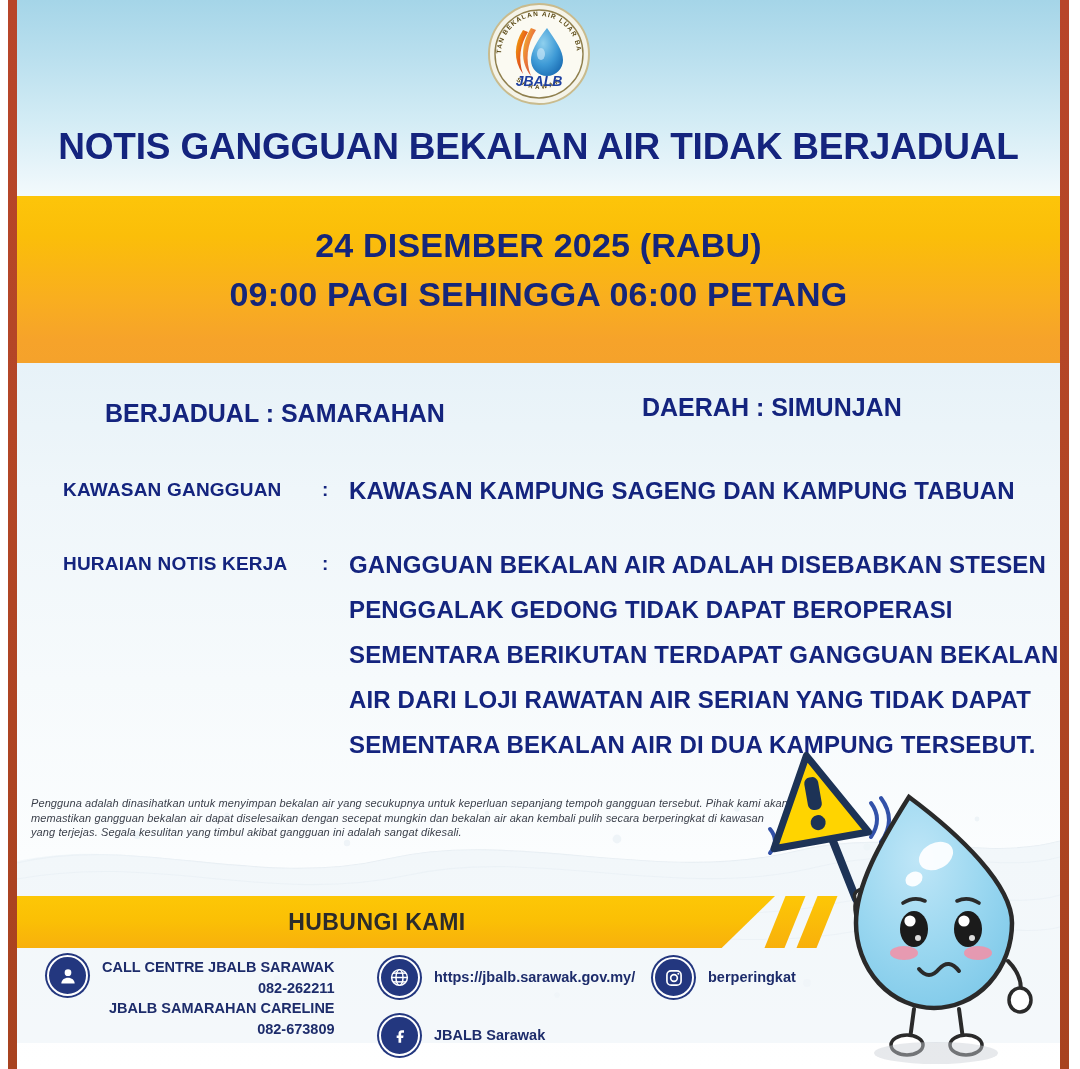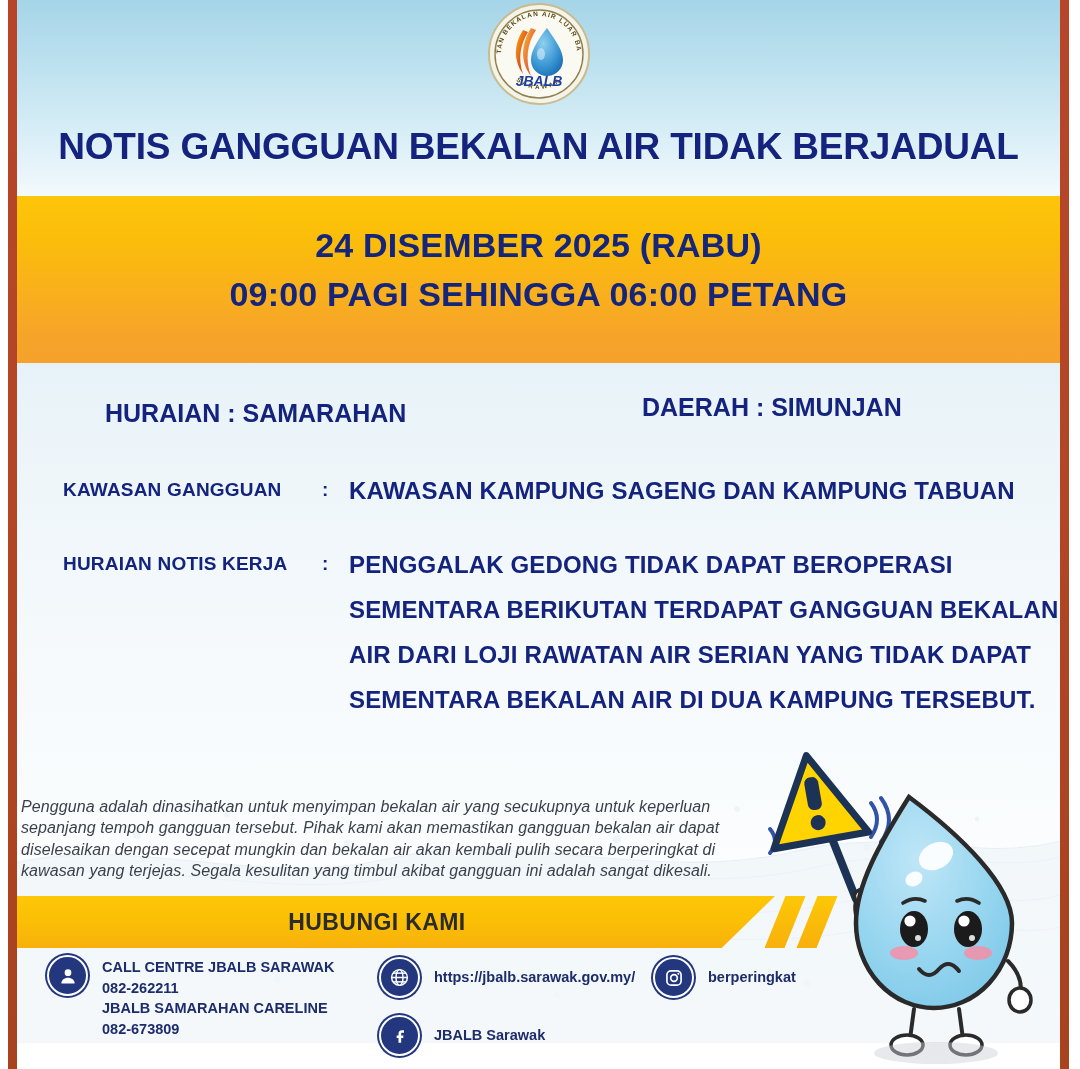--- a/index.html
+++ b/index.html
@@ -91,24 +91,24 @@
   .field-value {
     position:absolute; left:332px; top:0; right:40px;
     font-size:24px; font-weight:bold; color:#14247e;
     letter-spacing:.15px;
   }
   .field-value .vline { line-height:1.0; margin-bottom:21px; white-space:nowrap; }
   .field-value .vline:last-child { margin-bottom:0; }
 
   
   .advisory {
-    position:absolute; left:4px; top:433px; width:760px;
+    position:absolute; left:14px; top:433px; width:760px;
     font-family:"Liberation Sans", sans-serif;
     font-style:italic;
-    font-size:16px; line-height:1.33;
+    font-size:11px; line-height:1.33;
     color:#3a3f4a;
     letter-spacing:.1px;
   }
 
   
   .splash {
     position:absolute; left:0; right:0; top:380px; height:300px;
     opacity:.55; pointer-events:none;
   }
 
@@ -144,21 +144,21 @@
     border:2px solid #ffffff;
     box-shadow:0 0 0 2px #23377f;
     display:flex; align-items:center; justify-content:center;
     color:#ffffff;
     margin-right:14px;
   }
   .cicon svg { display:block; }
   .ctext { font-size:14.5px; font-weight:bold; color:#1d2c6b; line-height:1.42; padding-top:2px; }
   .ctext .cline { white-space:nowrap; }
 
-  .c-call { left:30px; top:0px; }
+  .c-call { left:30px; top:0px;text-align:right; }
   .c-web  { left:362px; top:2px; }
   .c-fb   { left:362px; top:60px; }
   .c-ig   { left:636px; top:2px; }
   .c-web .ctext, .c-fb .ctext, .c-ig .ctext { padding-top:10px; }
 
   
   .mascot { position:absolute; right:6px; bottom:0px; width:290px; height:318px; }
   .mascot svg { display:block; width:290px; height:318px; }
 </style>
 </head>
@@ -234,36 +234,37 @@
         <circle cx="260" cy="236" r="3.4"></circle>
           <circle cx="540" cy="252" r="2.6"></circle>
         <circle cx="790" cy="240" r="3.8"></circle>
       </g>
       <g fill="#e3edf4" opacity=".7">
         <path d="M0,118 C120,92 240,146 370,116 C500,86 640,142 780,108 C880,84 960,120 1043,98 L1043,300 L0,300 Z"></path>
       </g>
     </svg>
 
     <div class="region-row">
-      <div class="region-bahagian">HURAIAN : SAMARAHAN</div>
+      <div class="region-bahagian">BERJADUAL : SAMARAHAN</div>
       <div class="region-daerah">DAERAH : SIMUNJAN</div>
     </div>
 
     <div class="field field-kawasan">
       <div class="field-label">KAWASAN GANGGUAN</div>
       <div class="field-colon">:</div>
       <div class="field-value">
         <div class="vline">KAWASAN KAMPUNG SAGENG DAN KAMPUNG TABUAN</div>
       </div>
     </div>
 
     <div class="field field-huraian">
       <div class="field-label">HURAIAN NOTIS KERJA</div>
       <div class="field-colon">:</div>
       <div class="field-value">
+        <div class="vline">GANGGUAN BEKALAN AIR ADALAH DISEBABKAN STESEN</div>
         <div class="vline">PENGGALAK GEDONG TIDAK DAPAT BEROPERASI</div>
         <div class="vline">SEMENTARA BERIKUTAN TERDAPAT GANGGUAN BEKALAN</div>
         <div class="vline">AIR DARI LOJI RAWATAN AIR SERIAN YANG TIDAK DAPAT</div>
         <div class="vline">SEMENTARA BEKALAN AIR DI DUA KAMPUNG TERSEBUT.</div>
       </div>
     </div>
 
     <div class="advisory">Pengguna adalah dinasihatkan untuk menyimpan bekalan air yang secukupnya untuk keperluan sepanjang tempoh gangguan tersebut. Pihak kami akan memastikan gangguan bekalan air dapat diselesaikan dengan secepat mungkin dan bekalan air akan kembali pulih secara berperingkat di kawasan yang terjejas. Segala kesulitan yang timbul akibat gangguan ini adalah sangat dikesali.</div>
 
     <div class="banner-wrap">

